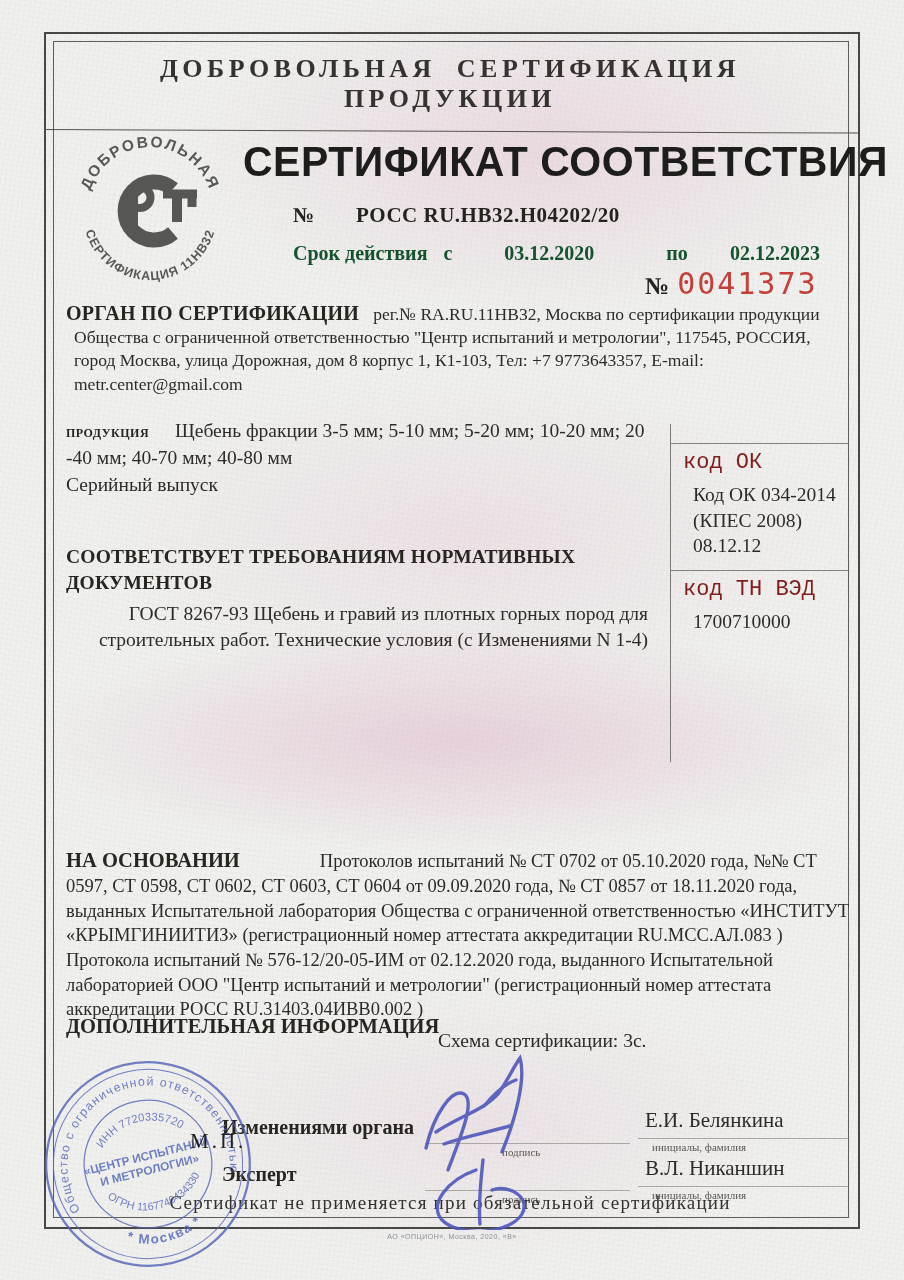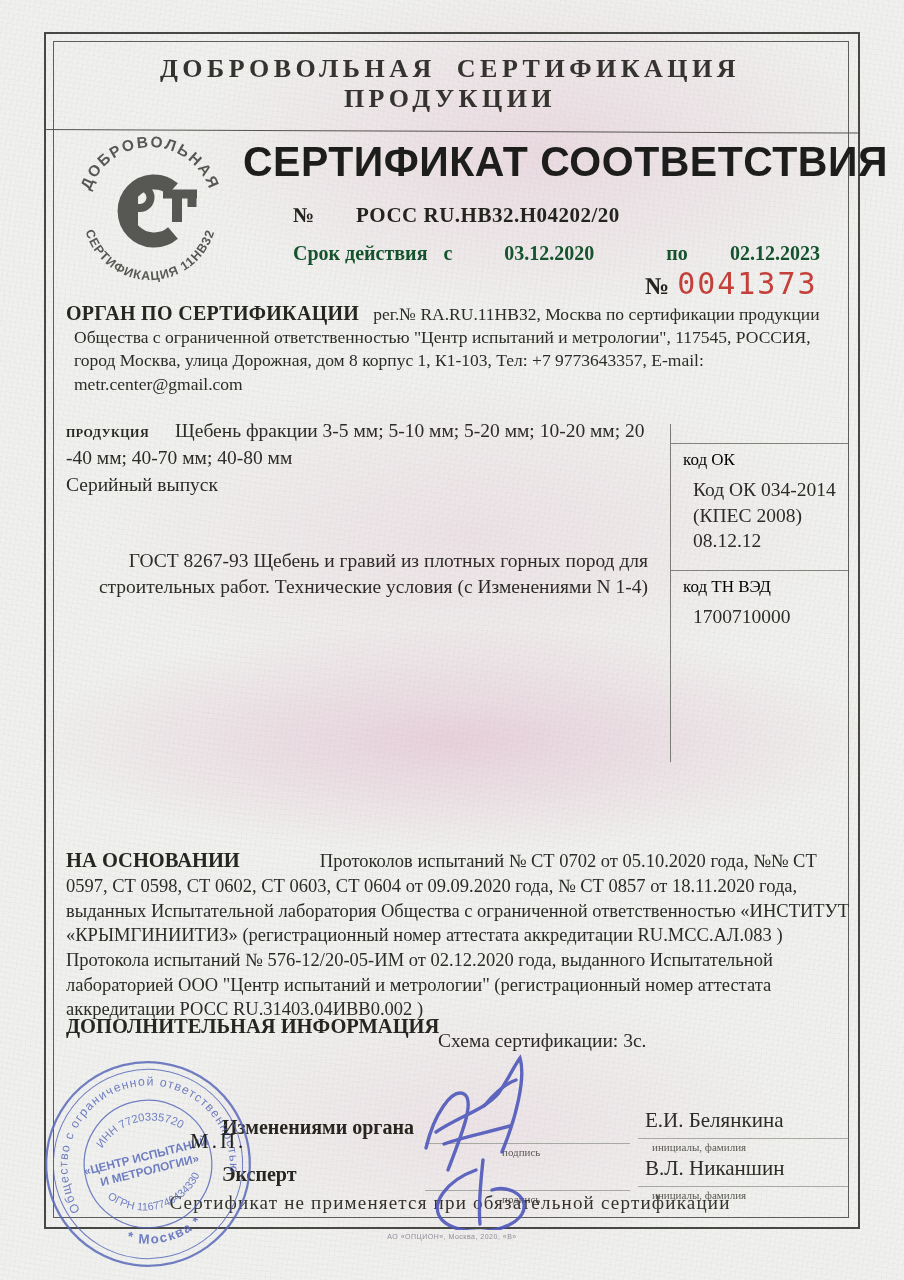--- a/index.html
+++ b/index.html
@@ -40,21 +40,21 @@
   .authority .lbl{font-size:20px;letter-spacing:0.3px;margin-right:14px;}
   .authority .a-body{display:block;margin-left:8px;}
   .product{left:66px;top:418px;width:608px;font-size:19.5px;line-height:1.38;}
   .product .lbl{font-size:12px;letter-spacing:0.5px;margin-right:26px;}
   .product .p-line2{display:block;}
   .codes-vline{left:670px;top:424px;height:338px;border-left:1.5px solid #7b7b76;z-index:2;}
   .codes-hline{border-top:1.5px solid #83837d;width:178px;left:670px;z-index:2;}
   .h1{top:443px;} .h2{top:570px;}
   .codebox{left:683px;width:158px;color:#2c2b27;z-index:2;}
   .okbox{top:450px;} .tnbox{top:577px;}
-  .code-lbl{font-size:17px;color:#000000;}
+  .code-lbl{font-size:22px;color:#7f1d1d;font-family:Liberation Mono, monospace;}
   .code-line{font-size:19.5px;line-height:1.32;margin-left:10px;}
   .code-first{margin-top:7px;}
   .compliance{left:66px;top:544px;width:612px;font-size:19.5px;line-height:1.35;}
   .compliance .lbl{display:block;font-size:19.5px;letter-spacing:0.2px;}
   .compliance .c-body{display:block;width:582px;margin-top:4px;text-align:right;}
   .basis{left:66px;top:847px;width:788px;font-size:18.5px;line-height:1.33;}
   .basis .lbl{font-size:20.5px;margin-right:80px;}
   .addinfo-lbl{left:66px;top:1015px;font-weight:bold;font-size:20.5px;color:#26251f;z-index:2;}
   .addinfo-val{left:438px;top:1030px;font-size:19.5px;color:#2c2b27;z-index:2;}
   
@@ -148,20 +148,21 @@
     <div class="code-line">(КПЕС 2008)</div>
     <div class="code-line">08.12.12</div>
   </div>
   <div class="abs codes-hline h2"></div>
   <div class="abs codebox tnbox">
     <div class="code-lbl">код ТН ВЭД</div>
     <div class="code-line code-first">1700710000</div>
   </div>
 
   <div class="abs sec compliance">
+    <span class="lbl">СООТВЕТСТВУЕТ ТРЕБОВАНИЯМ НОРМАТИВНЫХ ДОКУМЕНТОВ</span>
     <span class="c-body">ГОСТ 8267-93 Щебень и гравий из плотных горных пород для строительных работ. Технические условия (с Изменениями N 1-4)</span>
   </div>
 
   <div class="abs sec basis">
     <span class="lbl">НА ОСНОВАНИИ</span><span>Протоколов испытаний № СТ 0702 от 05.10.2020 года, №№ СТ 0597, СТ 0598, СТ 0602, СТ 0603, СТ 0604 от 09.09.2020 года, № СТ 0857 от 18.11.2020 года, выданных Испытательной лаборатория Общества с ограниченной ответственностью «ИНСТИТУТ «КРЫМГИНИИТИЗ» (регистрационный номер аттестата аккредитации RU.МСС.АЛ.083 ) Протокола испытаний № 576-12/20-05-ИМ от 02.12.2020 года, выданного Испытательной лабораторией ООО "Центр испытаний и метрологии" (регистрационный номер аттестата аккредитации РОСС RU.31403.04ИВВ0.002 )</span>
   </div>
 
   <div class="abs addinfo-lbl">ДОПОЛНИТЕЛЬНАЯ ИНФОРМАЦИЯ</div>
   <div class="abs addinfo-val">Схема сертификации: 3с.</div>
 

